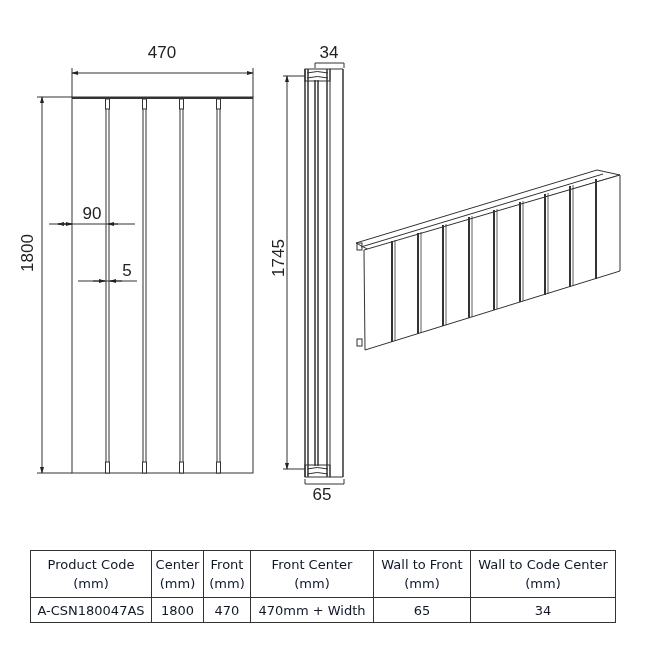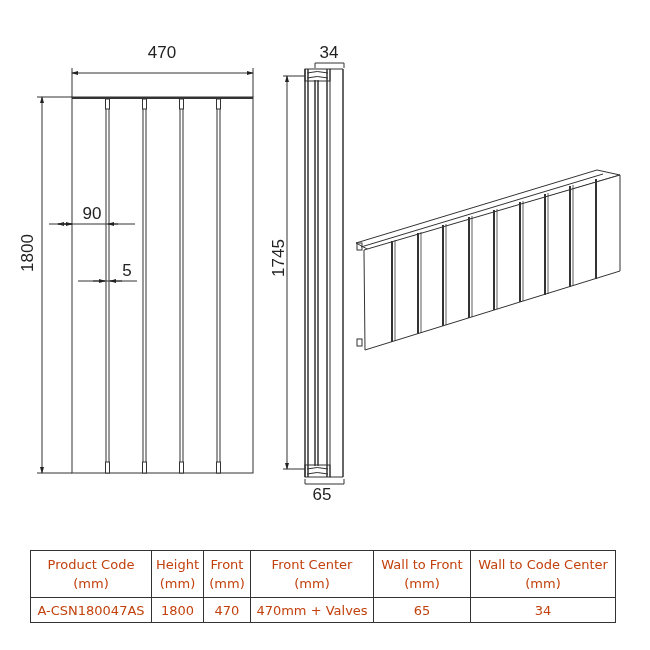--- a/index.html
+++ b/index.html
@@ -2,21 +2,21 @@
 <html><head>
 <meta charset="utf-8">
 <style>
   html, body { margin: 0; padding: 0; background: #ffffff; }
   body { width: 650px; height: 650px; position: relative; overflow: hidden; font-family: "Liberation Sans", sans-serif; }
   #drawing { position: absolute; left: 0; top: 0; width: 650px; height: 540px; }
   .dim-text { font-family: "Liberation Sans", sans-serif; font-size: 17px; fill: #222; }
   #spec-table {
     position: absolute; left: 30px; top: 550px;
     border-collapse: collapse;
-    font-family: "DejaVu Sans", sans-serif; font-size: 13px; color: #c2410c;
+    font-family: "DejaVu Sans", sans-serif; font-size: 13px; color: #0f172a;
   }
   #spec-table th, #spec-table td {
     border: 1.5px solid #333; text-align: center; padding: 2px 2px; font-weight: normal; line-height: 19px;
   }
   #spec-table th { height: 42px; }
   #spec-table td { height: 20px; }
   .sub { display: block; }
 </style>
 </head>
 <body>
@@ -157,21 +157,21 @@
 </svg>
 
 <table id="spec-table">
   <thead>
     <tr>
       <th style="width:116px">
           <span class="sub">Product Code</span>
           <span class="sub">(mm)</span>
         </th>
       <th style="width:47px">
-          <span class="sub">Height</span>
+          <span class="sub">Center</span>
           <span class="sub">(mm)</span>
         </th>
       <th style="width:42px">
           <span class="sub">Front</span>
           <span class="sub">(mm)</span>
         </th>
       <th style="width:118px">
           <span class="sub">Front Center</span>
           <span class="sub">(mm)</span>
         </th>
@@ -183,18 +183,18 @@
           <span class="sub">Wall to Code Center</span>
           <span class="sub">(mm)</span>
         </th>
     </tr>
   </thead>
   <tbody>
     <tr>
       <td>A-CSN180047AS</td>
       <td>1800</td>
       <td>470</td>
-      <td>470mm + Valves</td>
+      <td>470mm + Width</td>
       <td>65</td>
       <td>34</td>
     </tr>
   </tbody>
 </table>
 
 </body></html>

